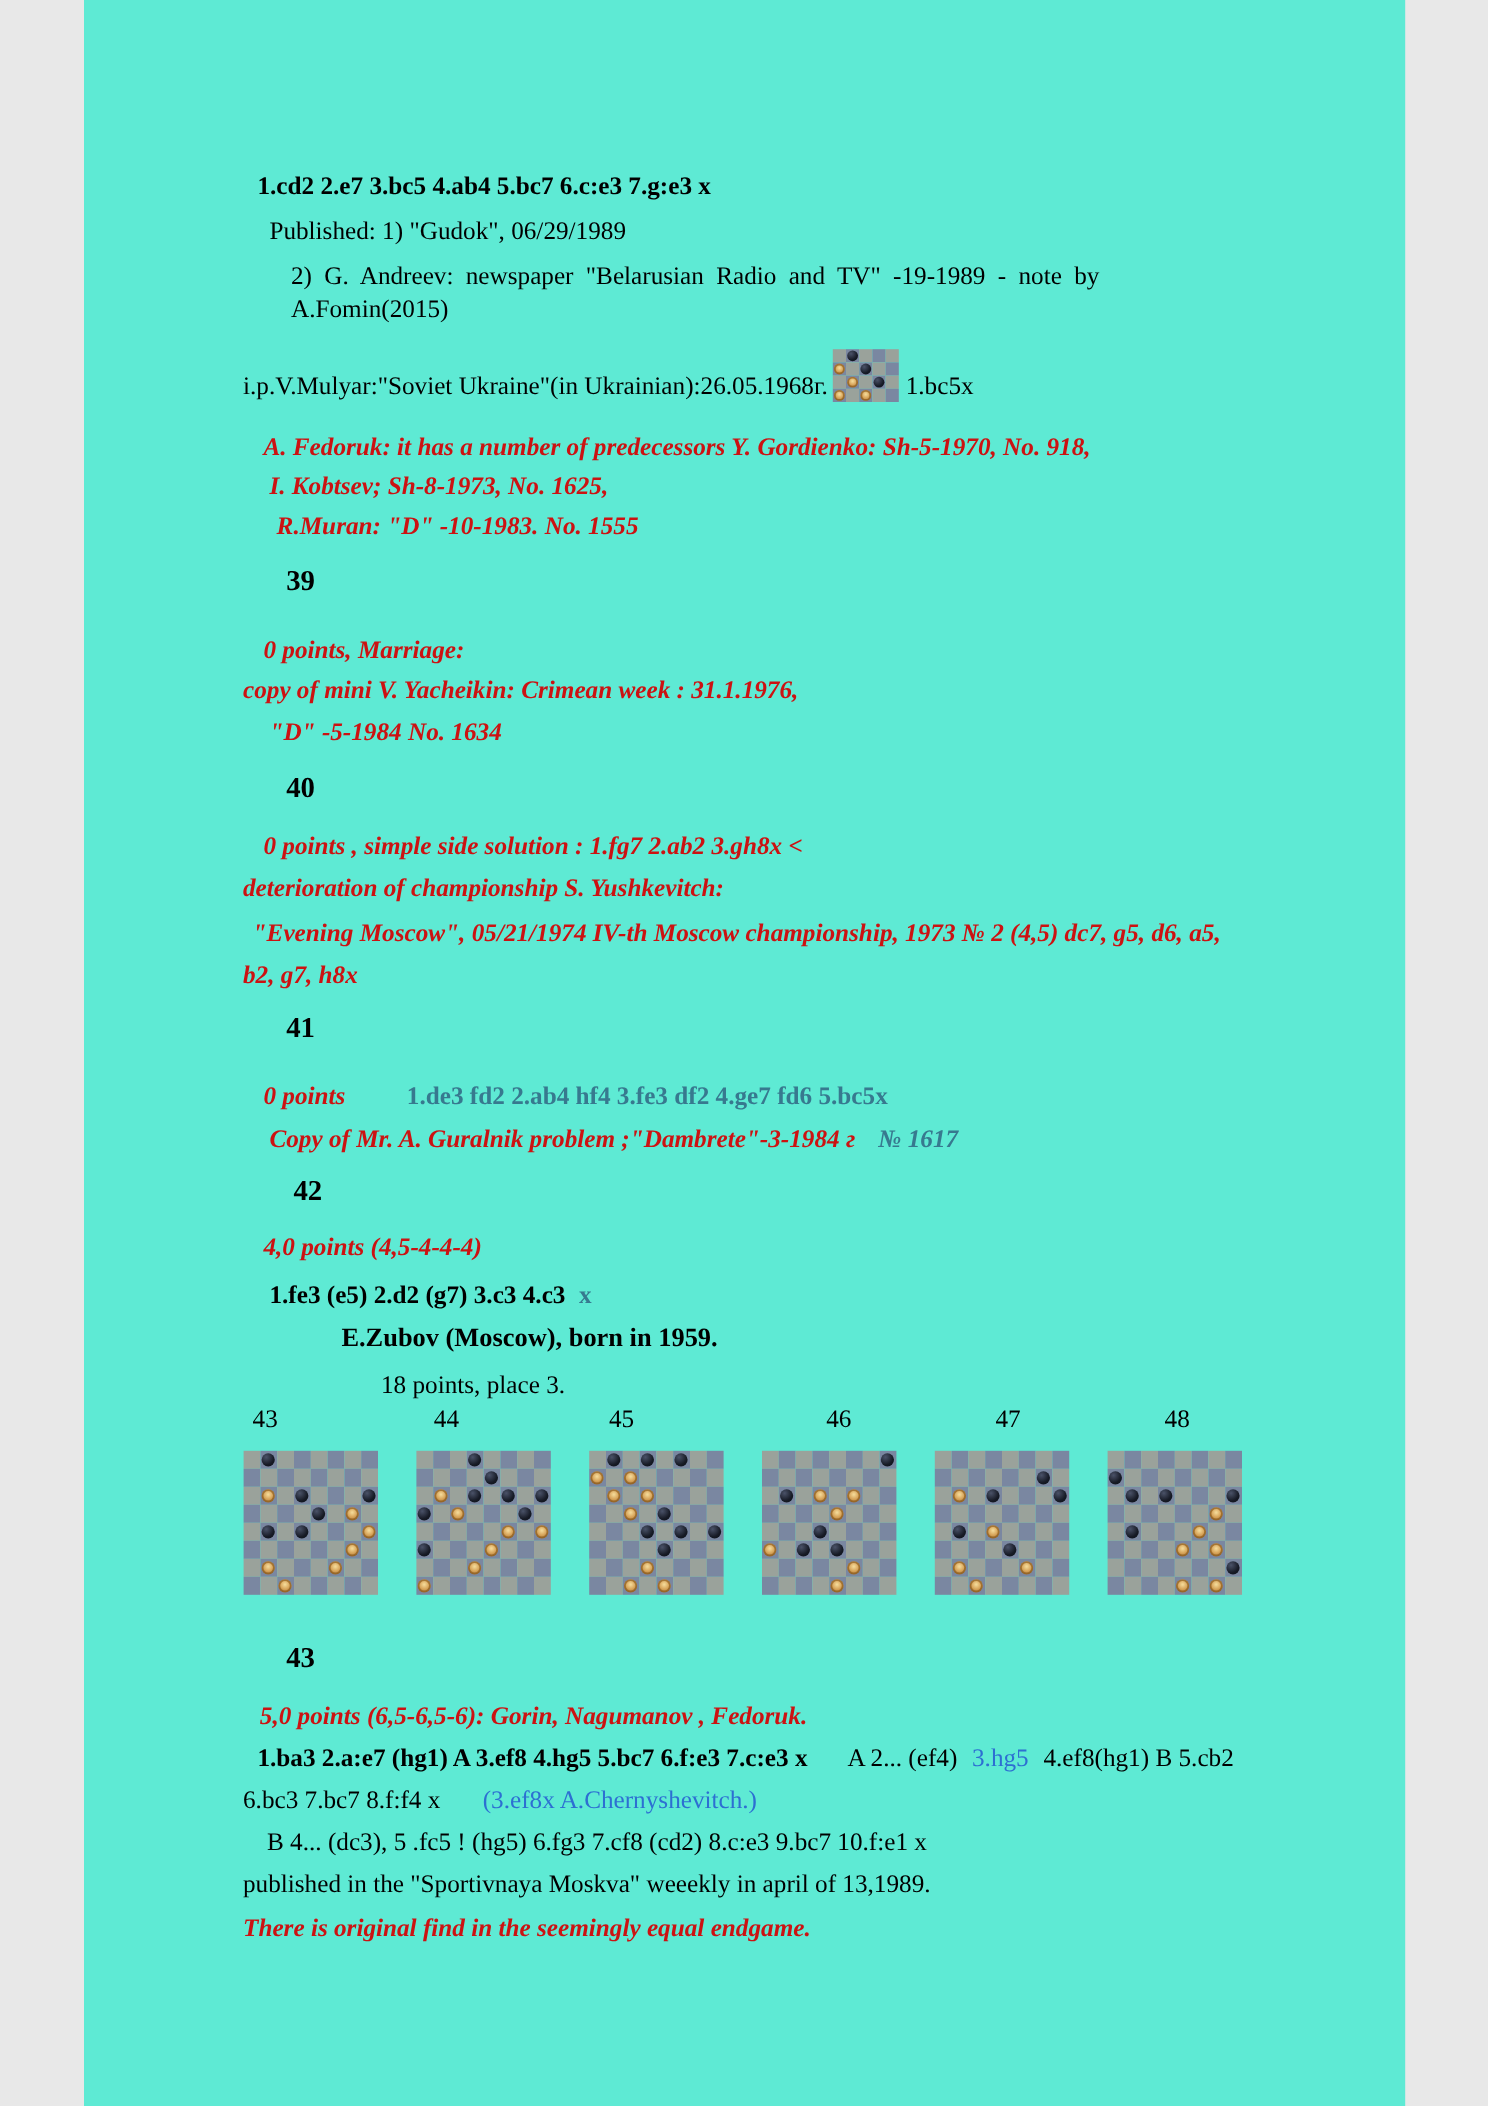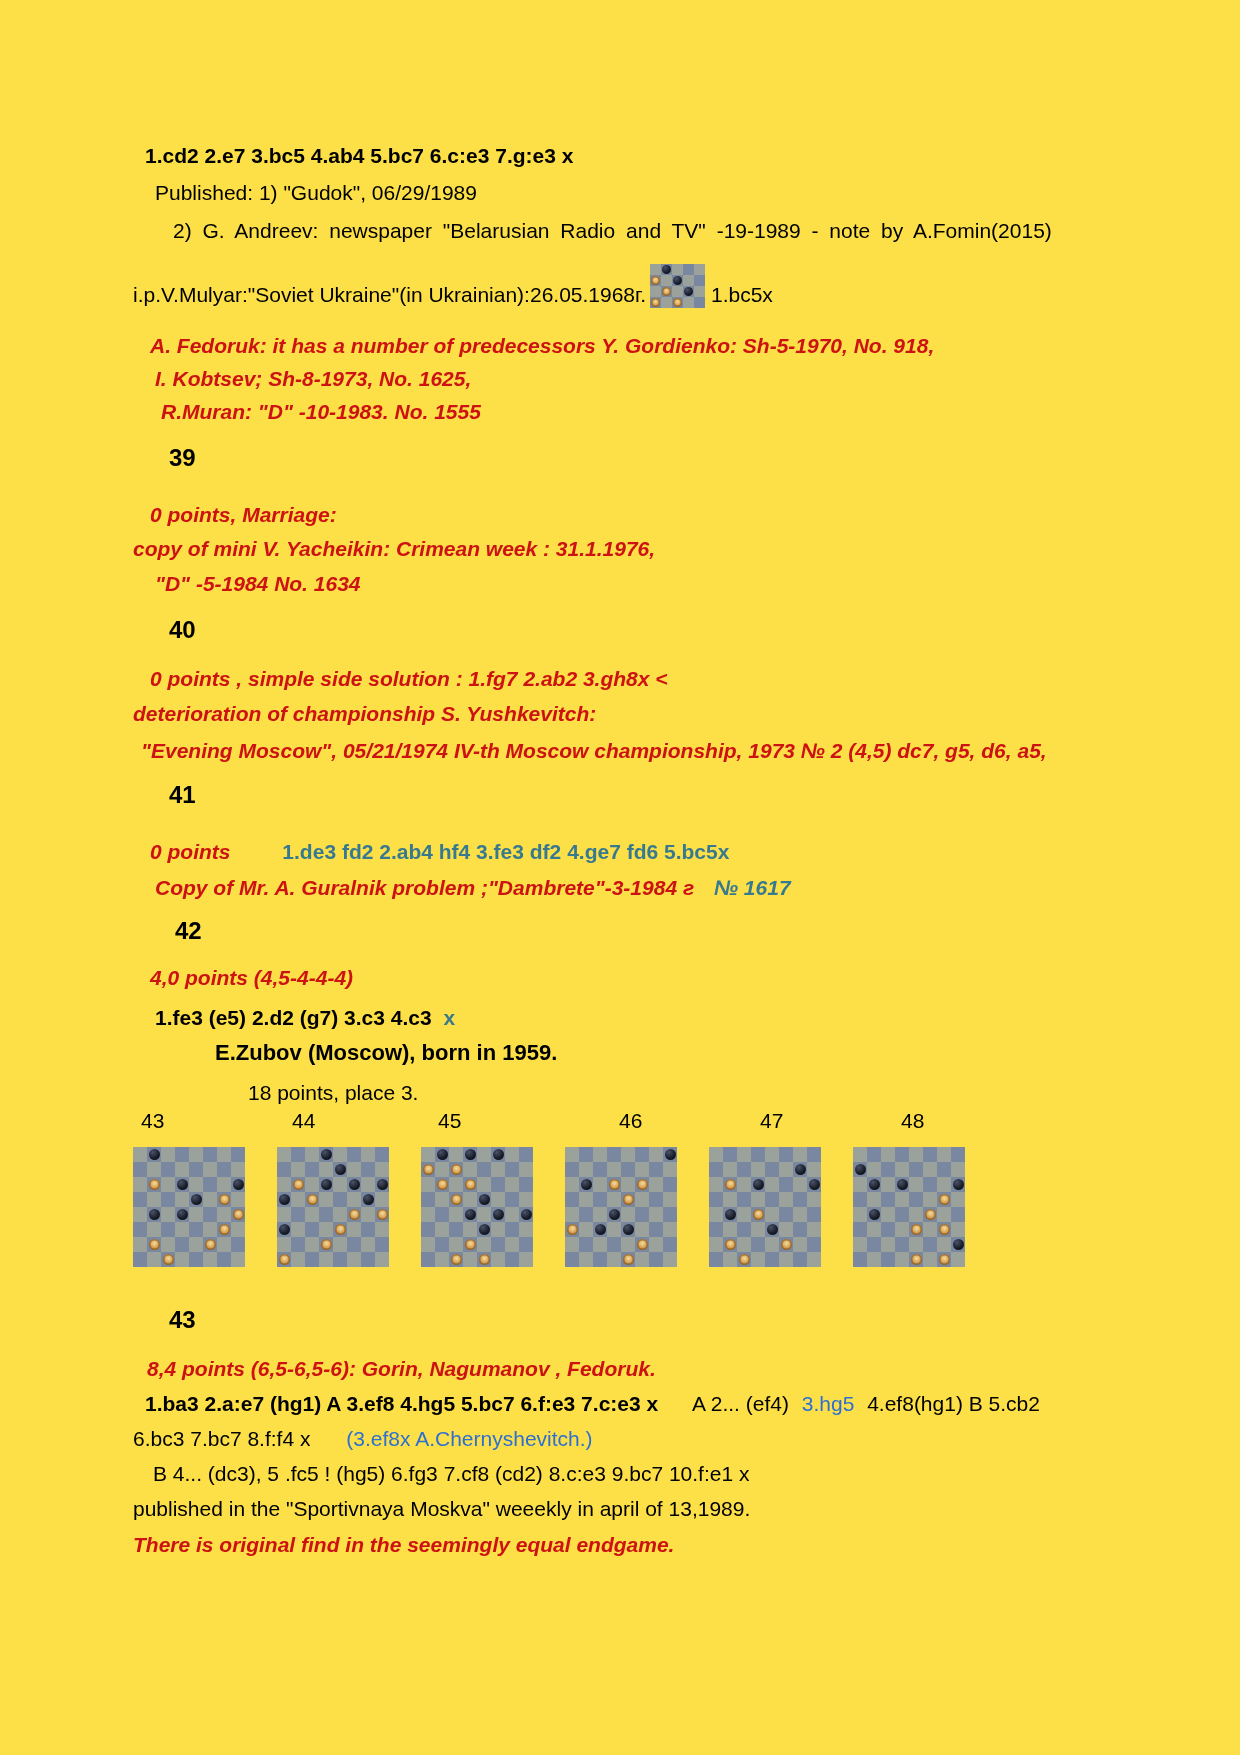--- a/index.html
+++ b/index.html
@@ -1,17 +1,17 @@
 <!DOCTYPE html>
 <html style="--red: #cc1212; --teal: #37798f; --blue: #2d6fd2; --sq-lt: #9aa29b; --sq-dk: #7a87a1;"><head>
 <meta charset="utf-8">
 <style>
   html,body{margin:0;padding:0;background:#e8e8e8}
-  .page{width:1240px;height:1755px;background:#fde047;margin:0 auto;position:relative;overflow:hidden;
-        font-family:Liberation Sans, sans-serif;color:#000}
+  .page{width:1101px;height:1755px;background:#5eead4;margin:0 auto;position:relative;overflow:hidden;
+        font-family:Liberation Serif, serif;color:#000}
   .content{padding:142px 130px 0 133px}
   p{margin:0;font-size:21px;line-height:27px}
   .b{font-weight:700}
   .red{color:var(--red);font-weight:700;font-style:italic}
   .teal{color:var(--teal);font-weight:700}
   .tealit{color:var(--teal);font-weight:700;font-style:italic}
   .blue{color:var(--blue)}
   .just{word-spacing:5px}
   .hnum{font-size:24px;line-height:34px;font-weight:700;margin:0}
   .zubov{font-size:22px;line-height:36px;font-weight:700;margin:0}
@@ -95,20 +95,21 @@
 
     <p class="hnum" style="margin-left:36px;margin-top:16px">39</p>
     <p class="red" style="margin-left:17px;margin-top:26px">0 points, Marriage:</p>
     <p class="red" style="margin-top:7px">copy of mini V. Yacheikin: Crimean week : 31.1.1976,</p>
     <p class="red" style="margin-left:22px;margin-top:8px">"D" -5-1984 No. 1634</p>
 
     <p class="hnum" style="margin-left:36px;margin-top:16px">40</p>
     <p class="red" style="margin-left:17px;margin-top:18px">0 points  , simple side solution : 1.fg7 2.ab2 3.gh8x &lt;</p>
     <p class="red" style="margin-top:8px">deterioration of championship  S. Yushkevitch:</p>
     <p class="red" style="margin-left:8px;margin-top:10px">"Evening Moscow", 05/21/1974 IV-th  Moscow championship, 1973 № 2 (4,5) dc7, g5, d6, a5,</p>
+    <p class="red" style="margin-top:8px">b2, g7, h8x</p>
 
     <p class="hnum" style="margin-left:36px;margin-top:14px">41</p>
     <p style="margin-left:17px;margin-top:26px">
       <span class="red">0 points</span>
       <span class="teal" style="margin-left:46px">1.de3 fd2 2.ab4 hf4 3.fe3 df2 4.ge7 fd6 5.bc5x</span>
     </p>
     <p style="margin-left:22px;margin-top:9px">
       <span class="red">Copy  of Mr. A. Guralnik problem ;"Dambrete"-3-1984 г</span>
       <span class="tealit" style="margin-left:14px">№ 1617</span>
     </p>
@@ -688,21 +689,21 @@
             <div class="sq lt"></div>
             <div class="sq dk">
               <span class="pc pg" style="width: 11px; height: 11px;"></span>
             </div>
             <div class="sq lt"></div>
           </div>
       </div>
     </div>
 
     <p class="hnum" style="margin-left:36px;margin-top:36px">43</p>
-    <p class="red" style="margin-left:14px;margin-top:18px">8,4 points (6,5-6,5-6): Gorin, Nagumanov , Fedoruk.</p>
+    <p class="red" style="margin-left:14px;margin-top:18px">5,0 points (6,5-6,5-6): Gorin, Nagumanov , Fedoruk.</p>
     <p style="margin-left:12px;margin-top:8px">
       <span class="b">1.ba3 2.a:e7 (hg1) A 3.ef8 4.hg5 5.bc7 6.f:e3 7.c:e3 x</span>
       <span style="margin-left:28px">A 2... (ef4)</span>
       <span class="blue" style="margin-left:7px">3.hg5</span>
       <span style="margin-left:7px">4.ef8(hg1) B 5.cb2</span>
     </p>
     <p style="margin-top:8px">
       <span>6.bc3 7.bc7 8.f:f4 x</span>
       <span class="blue" style="margin-left:30px">(3.ef8x A.Chernyshevitch.)</span>
     </p>

